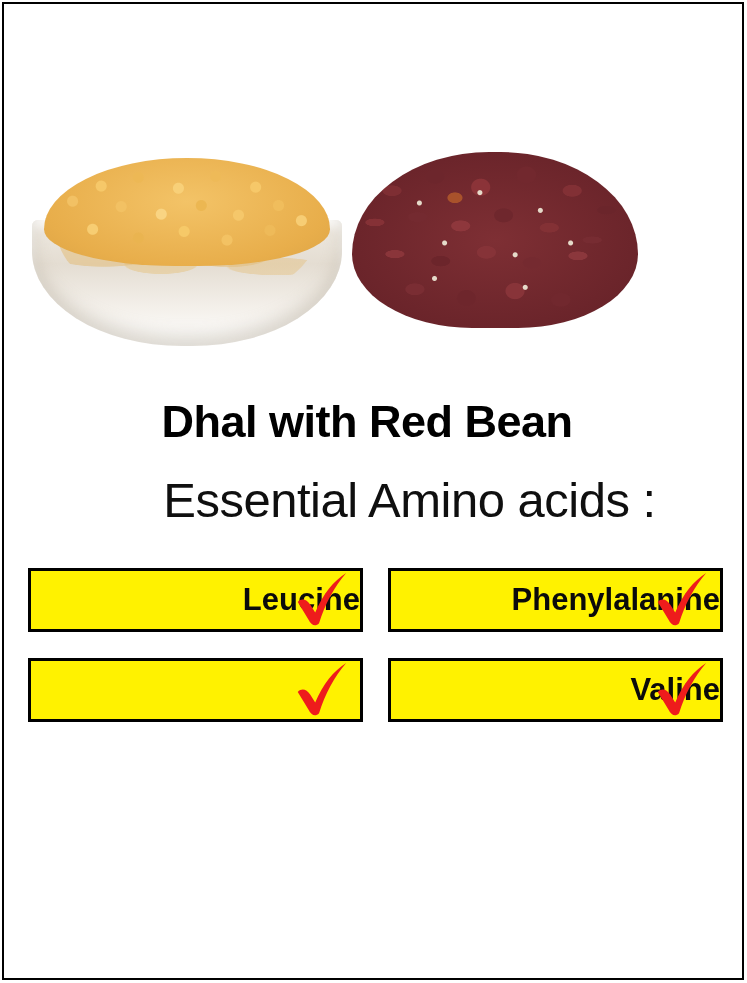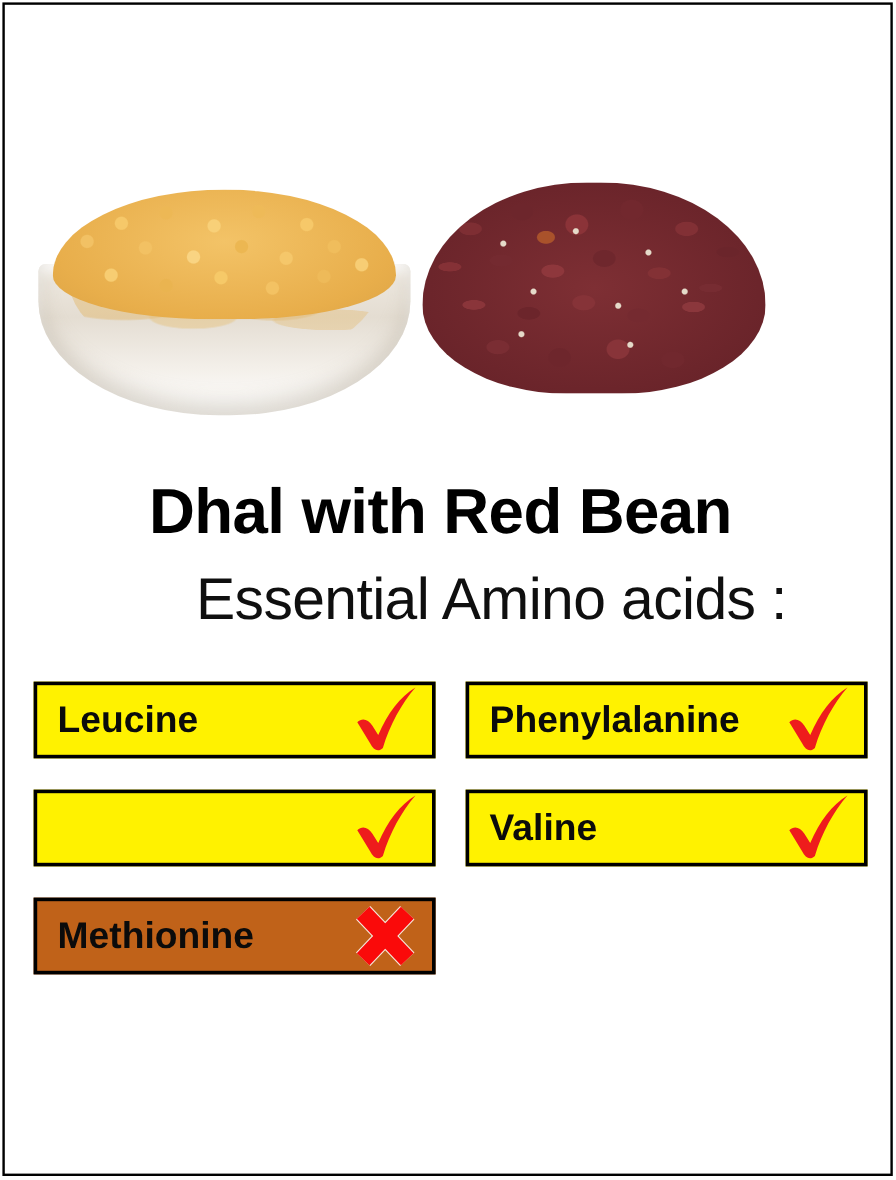--- a/index.html
+++ b/index.html
@@ -123,21 +123,21 @@
       radial-gradient(circle at 58% 60%,rgba(235,228,210,.95) 0 2px,transparent 3px),
       radial-gradient(circle at 80% 52%,rgba(235,228,210,.95) 0 2px,transparent 3px),
       radial-gradient(circle at 26% 76%,rgba(235,228,210,.95) 0 2px,transparent 3px),
       radial-gradient(circle at 62% 82%,rgba(235,228,210,.95) 0 2px,transparent 3px);
   }
 
   
   #title{
     position:absolute;left:0;top:396px;width:734px;
     text-align:center;
-    font-size:53px;font-weight:bold;color:#000000;
+    font-size:45px;font-weight:bold;color:#000000;
     letter-spacing:-.5px;
     font-family:"Liberation Sans",sans-serif;
   }
   #subtitle{
     position:absolute;left:0;top:472px;width:747px;
     text-align:center;
     font-size:49px;font-weight:normal;color:#0f0f0f;
     letter-spacing:-.5px;
     font-family:"Liberation Sans",sans-serif;
     margin-left:36px;
@@ -150,21 +150,21 @@
   }
   .acid-row{display:flex;gap:25px;margin-bottom:26px;}
   .acid-box{
     position:relative;
     width:335px;height:64px;
     border:3px solid #000000;
     box-sizing:border-box;
     display:flex;align-items:center;
     overflow:visible;
   }
-  .acid-box.present{background:#FFF200;}
+  .acid-box.present{background:#FFF200;justify-content:flex-end;}
   .acid-box.absent{background:#C06219;}
   .acid-label{
     font-size:31px;font-weight:bold;color:#0b0b0b;
     margin-left:17px;
     white-space:nowrap;
     font-family:"Liberation Sans",sans-serif;
   }
   .mark{
     position:absolute;right:8px;top:50%;
     transform:translateY(-50%);
@@ -231,31 +231,16 @@
         <span class="mark">
           <svg viewBox="0 0 64 64">
               <path d="M8 34 C12 30 17 31 21 37 L26 45 C34 26 45 12 58 4 C46 18 36 36 30 56 C26 60 22 58 19 52 Z" fill="#EE1C1C"></path>
             </svg>
         </span>
       </div>
     </div>
 
 
     <div class="acid-row">
-      <div class="acid-box absent">
-        <span class="acid-label">Methionine</span>
-        <span class="mark">
-          <svg viewBox="0 0 64 64">
-            <g stroke="#FFFFFF" stroke-width="17" stroke-linecap="butt" opacity=".85">
-              <line x1="13" y1="12" x2="51" y2="52"></line>
-                <line x1="51" y1="12" x2="13" y2="52"></line>
-            </g>
-            <g stroke="#FA0A0A" stroke-width="15" stroke-linecap="butt">
-              <line x1="13" y1="12" x2="51" y2="52"></line>
-                <line x1="51" y1="12" x2="13" y2="52"></line>
-            </g>
-          </svg>
-        </span>
-      </div>
     </div>
 
   </div>
 </div>
 
 </body></html>

